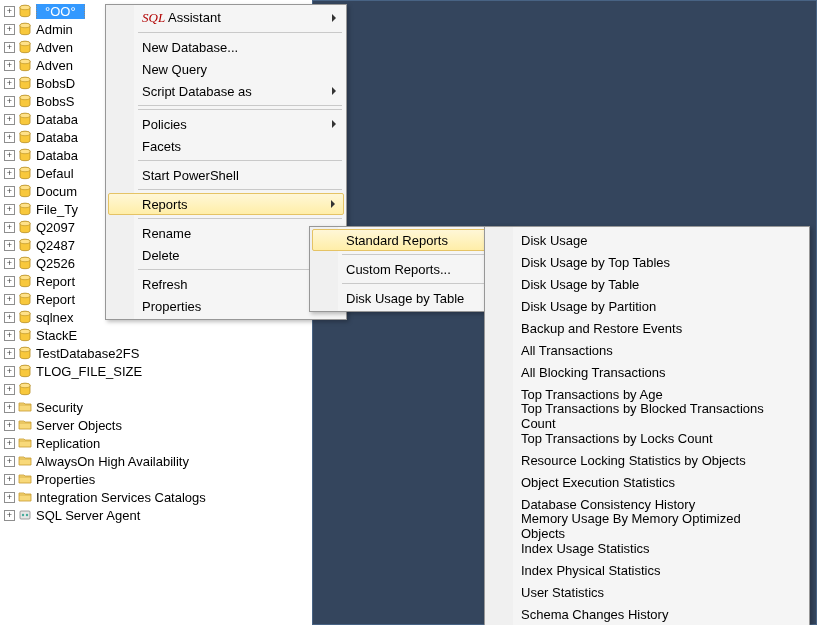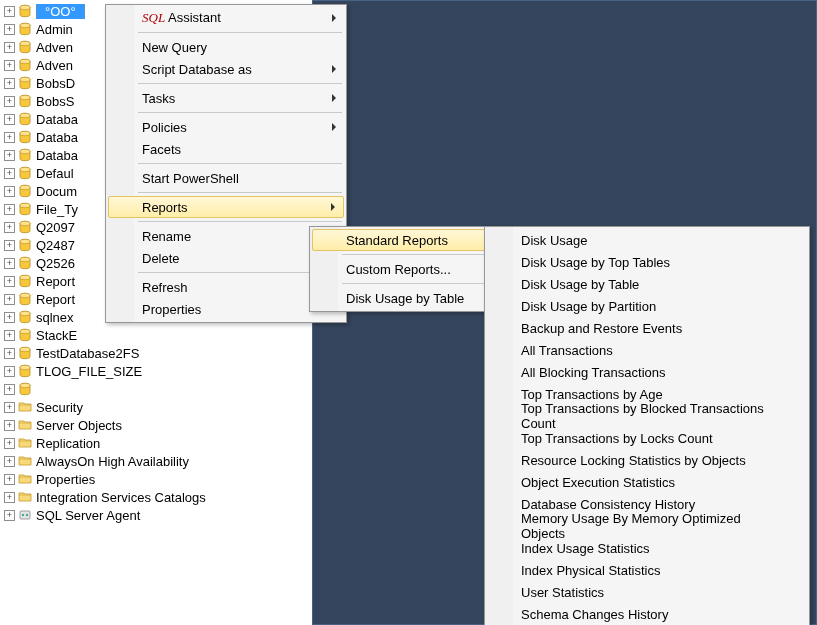--- a/index.html
+++ b/index.html
@@ -446,31 +446,30 @@
   </div>
 
 <div class="menu" id="ctx-menu">
   <div class="menu-left-strip"></div>
   <div class="menu-item">
     <span class="menu-label"><span class="sql-red">SQL</span><span> Assistant</span></span>
     <span class="submenu-arrow"></span>
   </div>
   <div class="menu-sep"></div>
   <div class="menu-item">
+      <span class="menu-label">New Database...</span>
+    </div>
+  <div class="menu-item">
       <span class="menu-label">New Query</span>
     </div>
   <div class="menu-item">
       <span class="menu-label">Script Database as</span>
       <span class="submenu-arrow"></span>
     </div>
   <div class="menu-sep"></div>
-  <div class="menu-item">
-      <span class="menu-label">Tasks</span>
-      <span class="submenu-arrow"></span>
-    </div>
   <div class="menu-sep"></div>
   <div class="menu-item">
       <span class="menu-label">Policies</span>
       <span class="submenu-arrow"></span>
     </div>
   <div class="menu-item">
       <span class="menu-label">Facets</span>
     </div>
   <div class="menu-sep"></div>
   <div class="menu-item">

